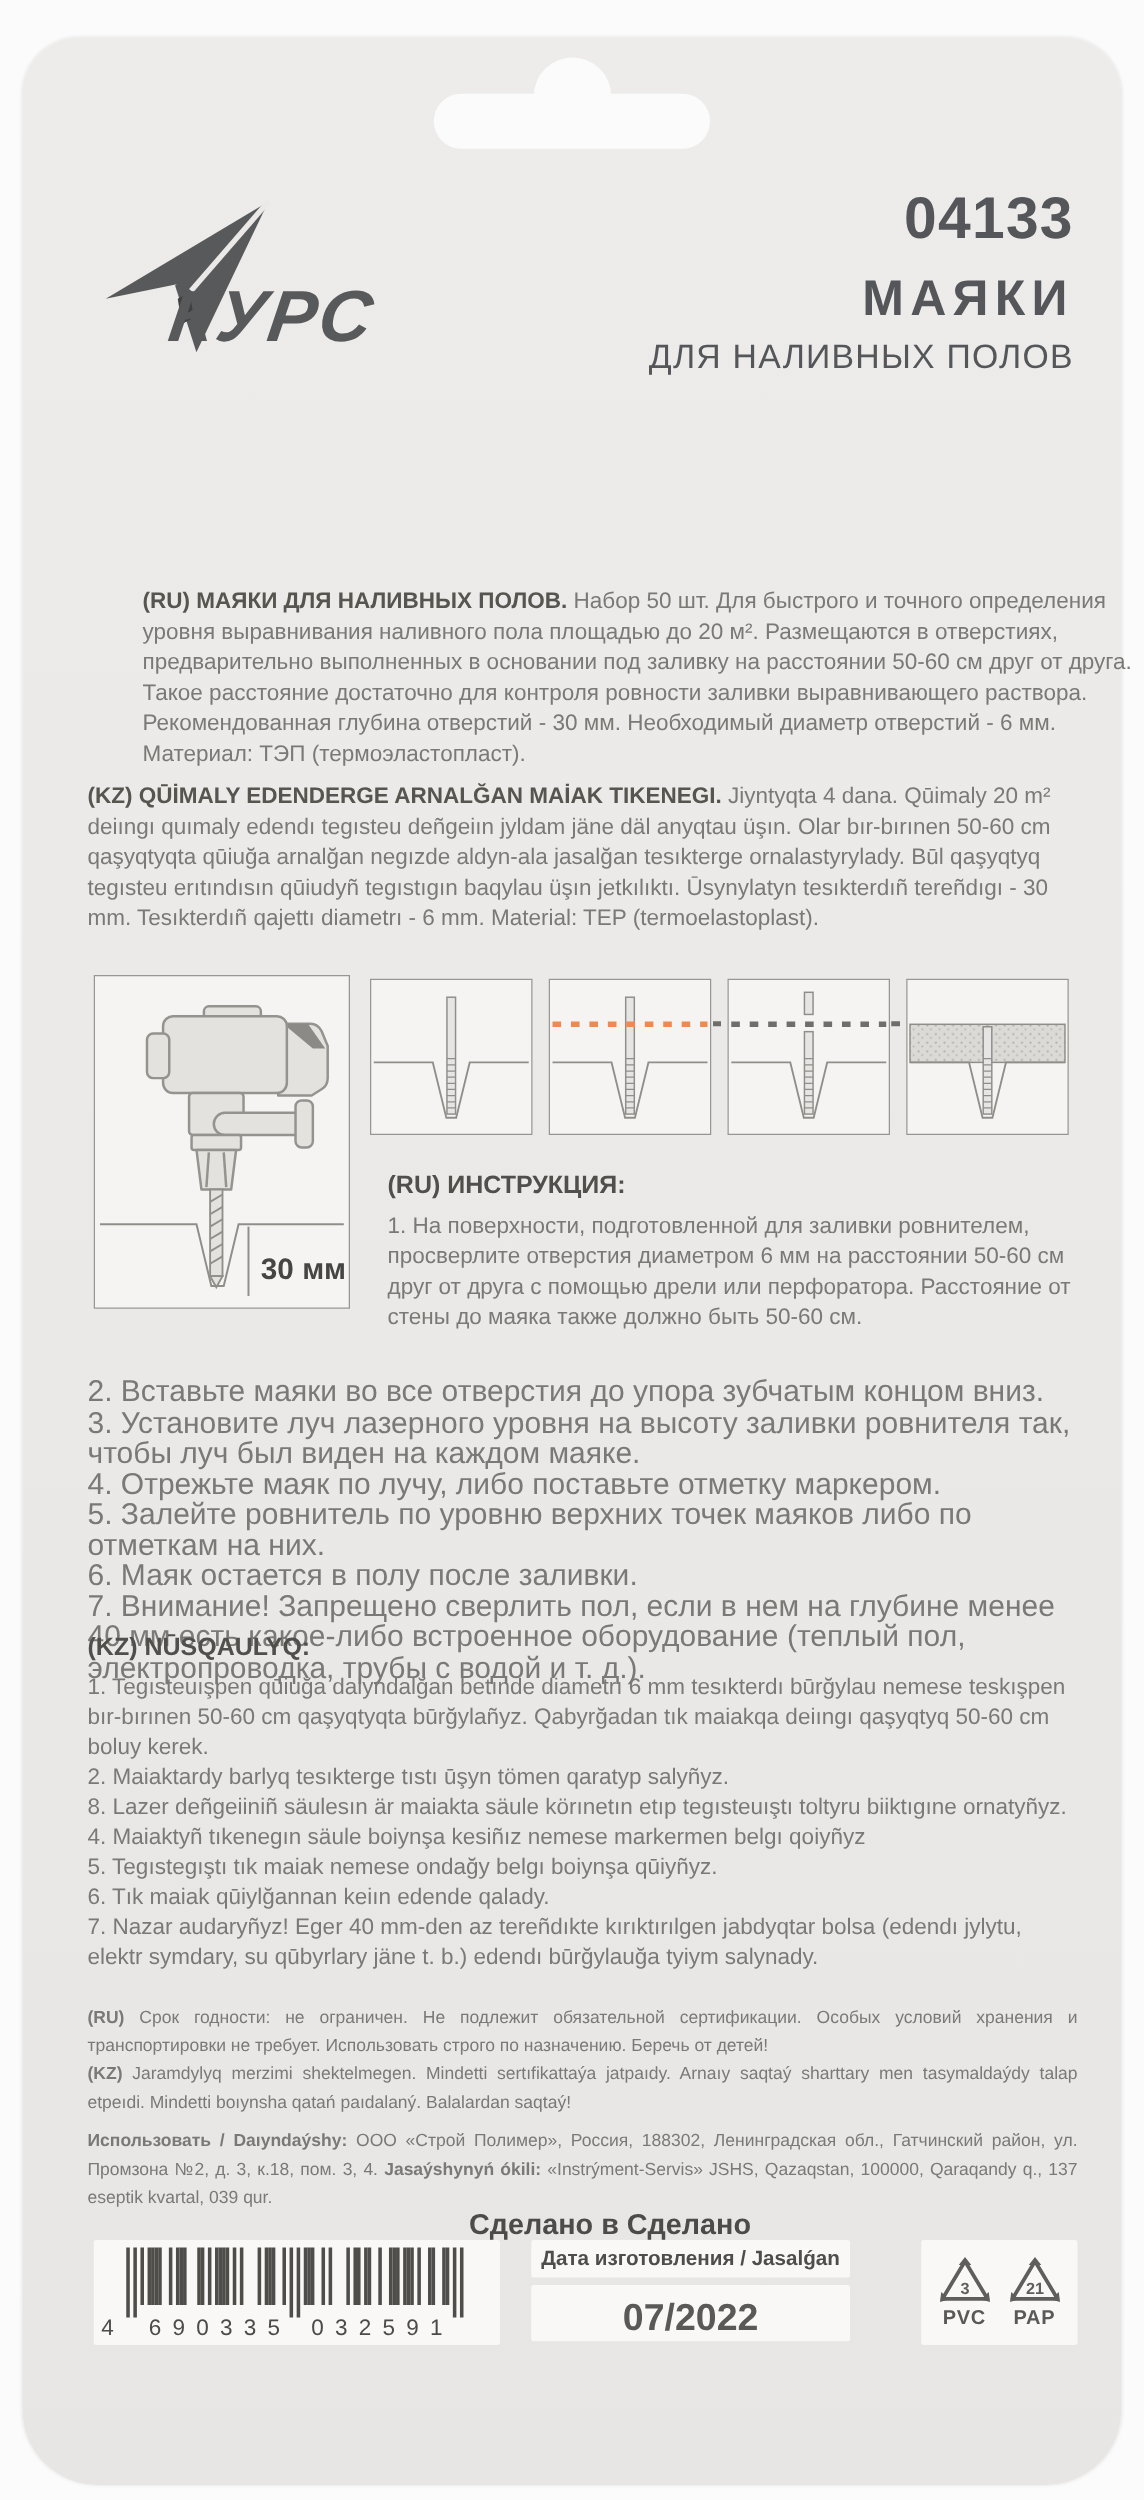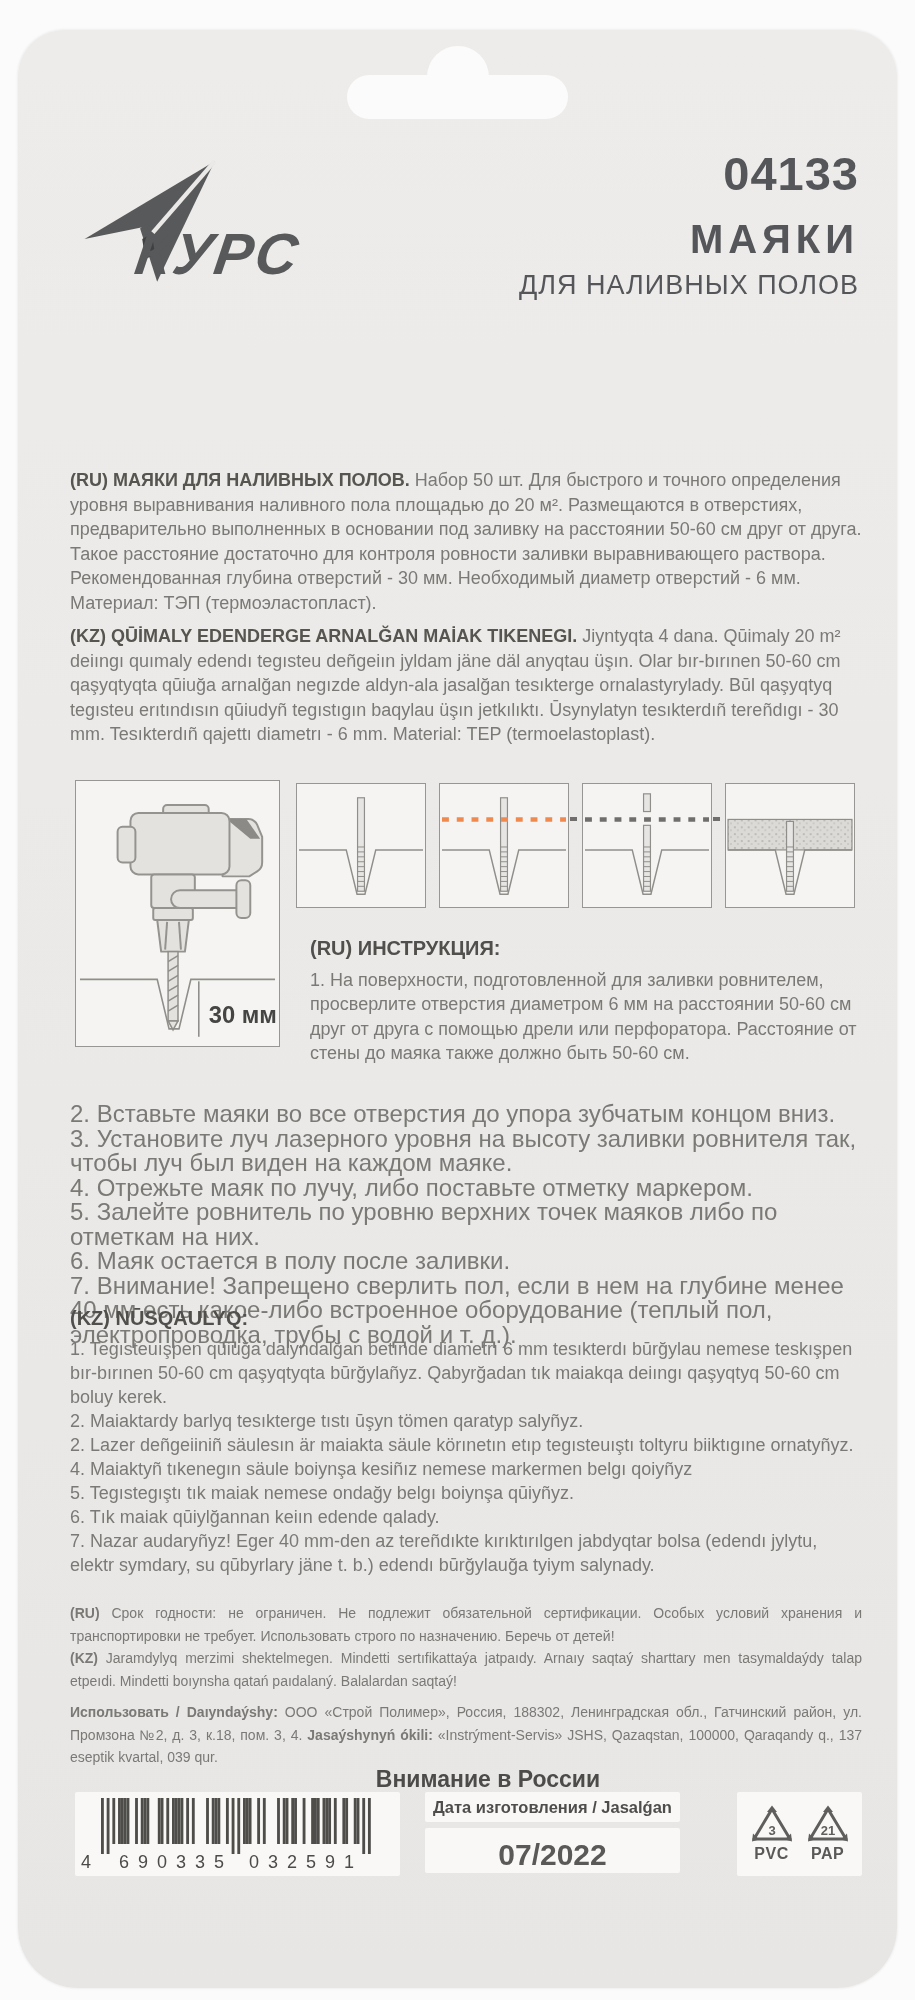--- a/index.html
+++ b/index.html
@@ -27,21 +27,21 @@
     color:#58595b;transform:skewX(-8deg);
   }
   .header-right{position:absolute;right:38px;top:116px;text-align:right;color:#55565a;}
   .sku{font-size:47px;font-weight:bold;letter-spacing:1px;}
   .title1{margin-top:16px;font-size:40px;font-weight:bold;letter-spacing:5px;}
   .title2{margin-top:8px;font-size:27px;letter-spacing:1px;}
 
   
   .para{position:absolute;left:52px;width:792px;font-size:18px;line-height:24.5px;color:#7a7976;}
   .para b, .lead{color:#56554f;font-weight:bold;}
-  .desc-ru{top:420px;}
+  .desc-ru{top:420px;margin-left:44px;}
   .desc-kz{top:570px;margin-top:24px;}
 
   
   .diagram-row{position:absolute;left:57px;top:750px;width:782px;height:267px;}
   .panel{position:absolute;background:#f5f4f2;border:1.5px solid #979692;box-sizing:border-box;}
   .panel-drill{left:0;top:0;width:205px;height:267px;}
   .panel-sm{top:3px;width:130px;height:125px;}
   .p2{left:221px;} .p3{left:364px;} .p4{left:507px;} .p5{left:650px;}
   .dash-bridge{position:absolute;top:37px;height:4px;
     background:repeating-linear-gradient(90deg,#6f6e6c 0 7px,transparent 7px 15px);}
@@ -240,34 +240,34 @@
     <p class="step">4. Отрежьте маяк по лучу, либо поставьте отметку маркером.</p>
     <p class="step">5. Залейте ровнитель по уровню верхних точек маяков либо по отметкам на них.</p>
     <p class="step">6. Маяк остается в полу после заливки.</p>
     <p class="step">7. Внимание! Запрещено сверлить пол, если в нем на глубине менее 40 мм есть какое-либо встроенное оборудование (теплый пол, электропроводка, трубы с водой и т. д.).</p>
   </div>
 
   <div class="instr-kz">
     <p class="instr-head">(KZ) NŪSQAULYQ:</p>
     <p class="step">1. Tegısteuışpen qūiuğa daiyndalğan betınde diametrı 6 mm tesıkterdı būrğylau nemese teskışpen bır-bırınen 50-60 cm qaşyqtyqta būrğylañyz. Qabyrğadan tık maiakqa deiıngı qaşyqtyq 50-60 cm boluy kerek.</p>
     <p class="step">2. Maiaktardy barlyq tesıkterge tıstı ūşyn tömen qaratyp salyñyz.</p>
-    <p class="step">2. Lazer deñgeiiniñ säulesın är maiakta säule körınetın etıp tegısteuıştı toltyru biiktıgıne ornatyñyz.</p>
+    <p class="step">8. Lazer deñgeiiniñ säulesın är maiakta säule körınetın etıp tegısteuıştı toltyru biiktıgıne ornatyñyz.</p>
     <p class="step">4. Maiaktyñ tıkenegın säule boiynşa kesiñız nemese markermen belgı qoiyñyz</p>
     <p class="step">5. Tegıstegıştı tık maiak nemese ondağy belgı boiynşa qūiyñyz.</p>
     <p class="step">6. Tık maiak qūiylğannan keiın edende qalady.</p>
     <p class="step">7. Nazar audaryñyz! Eger 40 mm-den az tereñdıkte kırıktırılgen jabdyqtar bolsa (edendı jylytu, elektr symdary, su qūbyrlary jäne t. b.) edendı būrğylauğa tyiym salynady.</p>
   </div>
 
   <div class="bottom-text">
     <p><b>(RU)</b><span> Срок годности: не ограничен. Не подлежит обязательной сертификации. Особых условий хранения и транспортировки не требует. Использовать строго по назначению. Беречь от детей!</span></p>
     <p><b>(KZ)</b><span> Jaramdylyq merzimi shektelmegen. Mindetti sertıfikattaýa jatpaıdy. Arnaıy saqtaý sharttary men tasymaldaýdy talap etpeıdi. Mindetti boıynsha qatań paıdalaný. Balalardan saqtaý!</span></p>
     <p class="manu"><b>Использовать / Daıyndaýshy:</b><span> ООО «Строй Полимер», Россия, 188302, Ленинградская обл., Гатчинский район, ул. Промзона №2, д. 3, к.18, пом. 3, 4. </span><b>Jasaýshynyń ókili:</b><span> «Instrýment-Servis» JSHS, Qazaqstan, 100000, Qaraqandy q., 137 eseptik kvartal, 039 qur.</span></p>
   </div>
 
-  <div class="made-in">Внимание в России</div>
+  <div class="made-in">Сделано в Сделано</div>
 
   <div class="white-box barcode-box">
     <svg id="barcode-bars" width="280" height="58">
         <rect x="4.00" y="1" width="2.84" height="56" fill="#4e4d4a"></rect>
         <rect x="9.68" y="1" width="2.84" height="56" fill="#4e4d4a"></rect>
         <rect x="15.36" y="1" width="2.84" height="46" fill="#4e4d4a"></rect>
         <rect x="21.04" y="1" width="2.84" height="46" fill="#4e4d4a"></rect>
         <rect x="23.88" y="1" width="2.84" height="46" fill="#4e4d4a"></rect>
         <rect x="26.72" y="1" width="2.84" height="46" fill="#4e4d4a"></rect>
         <rect x="29.56" y="1" width="2.84" height="46" fill="#4e4d4a"></rect>

